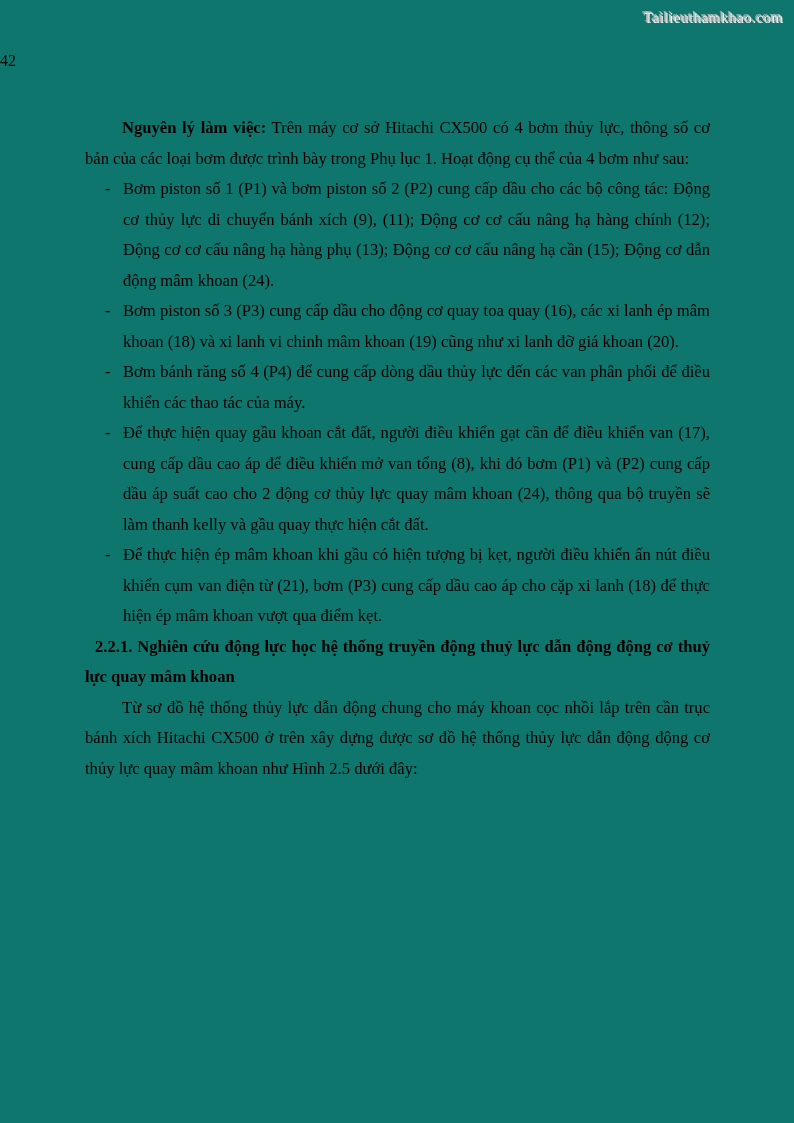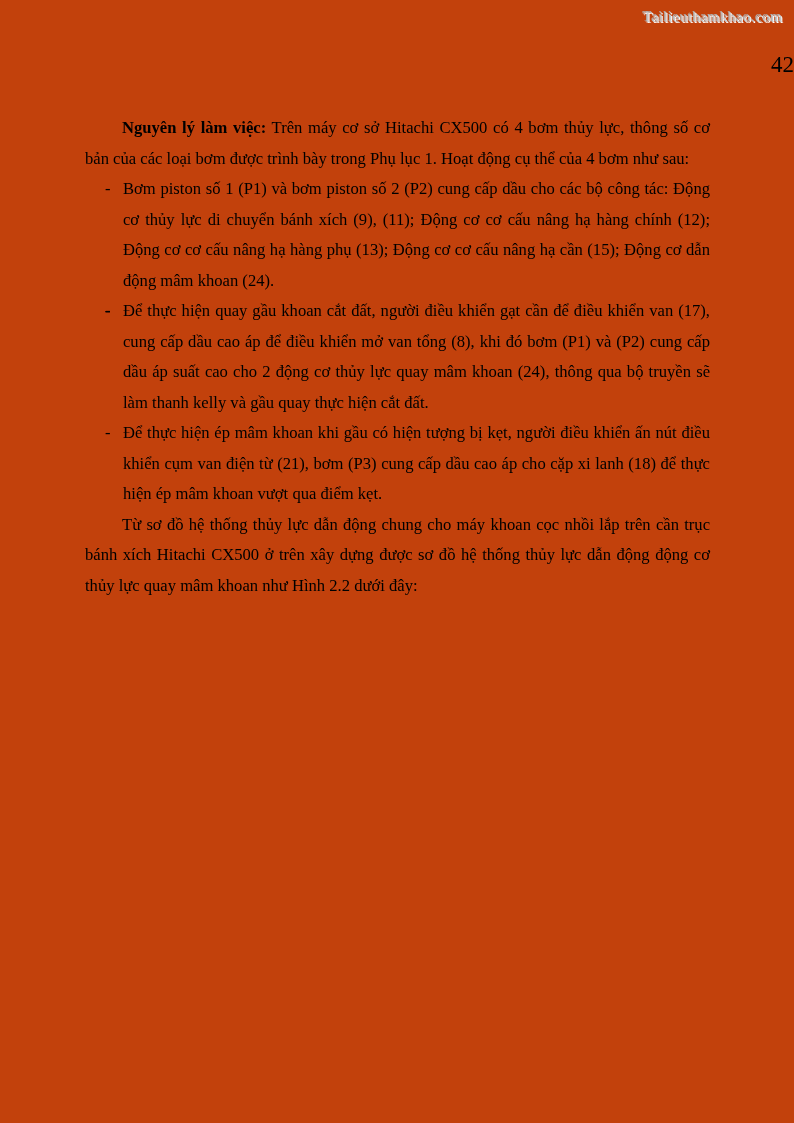--- a/index.html
+++ b/index.html
@@ -4,41 +4,41 @@
 <style>
   html, body {
     margin: 0;
     padding: 0;
     background: #ffffff;
   }
   .page {
     position: relative;
     width: 794px;
     height: 1123px;
-    background: #c2410c;
+    background: #0f766e;
     color: #000000;
     font-family: "Liberation Serif", "DejaVu Serif", serif;
     overflow: hidden;
   }
   .watermark {
     position: absolute;
     top: 9px;
     right: 11px;
     font-size: 15px;
     letter-spacing: 0.5px;
     color: #c9c9c9;
     text-shadow: 1px 1px 0 #ffffff, -1px -1px 0 #b0b0b0;
   }
   .page-num {
     position: absolute;
     top: 52px;
     left: 0;
     right: 0;
-    text-align: right;
-    font-size: 23px;
+    text-align: left;
+    font-size: 16px;
   }
   .content {
     position: absolute;
     left: 85px;
     top: 85px;
     width: 625px;
     font-size: 16.6px;
     line-height: 30.5px;
     text-align: justify;
     margin-top: 28px;
@@ -73,34 +73,37 @@
 
     <p class="para-indent"><span class="lead">Nguyên lý làm việc:</span><span> Trên máy cơ sở Hitachi CX500 có 4 bơm thủy lực, thông số cơ bản của các loại bơm được trình bày trong Phụ lục 1. Hoạt động cụ thể của 4 bơm như sau:</span></p>
 
     <div class="bullet">
       <span class="marker">-</span>
       <span>Bơm piston số 1 (P1) và bơm piston số 2 (P2) cung cấp dầu cho các bộ công tác: Động cơ thủy lực di chuyển bánh xích (9), (11); Động cơ cơ cấu nâng hạ hàng chính (12); Động cơ cơ cấu nâng hạ hàng phụ (13); Động cơ cơ cấu nâng hạ cần (15); Động cơ dẫn động mâm khoan (24).</span>
     </div>
 
     <div class="bullet">
       <span class="marker">-</span>
+      <span>Bơm piston số 3 (P3) cung cấp dầu cho động cơ quay toa quay (16), các xi lanh ép mâm khoan (18) và xi lanh vi chinh mâm khoan (19) cũng như xi lanh đỡ giá khoan (20).</span>
     </div>
 
     <div class="bullet">
       <span class="marker">-</span>
+      <span>Bơm bánh răng số 4 (P4) để cung cấp dòng dầu thủy lực đến các van phân phối để điều khiển các thao tác của máy.</span>
     </div>
 
     <div class="bullet">
       <span class="marker">-</span>
       <span>Để thực hiện quay gầu khoan cắt đất, người điều khiển gạt cần để điều khiển van (17), cung cấp dầu cao áp để điều khiển mở van tổng (8), khi đó bơm (P1) và (P2) cung cấp dầu áp suất cao cho 2 động cơ thủy lực quay mâm khoan (24), thông qua bộ truyền sẽ làm thanh kelly và gầu quay thực hiện cắt đất.</span>
     </div>
 
     <div class="bullet">
       <span class="marker">-</span>
       <span>Để thực hiện ép mâm khoan khi gầu có hiện tượng bị kẹt, người điều khiển ấn nút điều khiển cụm van điện từ (21), bơm (P3) cung cấp dầu cao áp cho cặp xi lanh (18) để thực hiện ép mâm khoan vượt qua điểm kẹt.</span>
     </div>
 
+    <p class="heading">2.2.1. Nghiên cứu động lực học hệ thống truyền động thuỷ lực dẫn động động cơ thuỷ lực quay mâm khoan</p>
 
-    <p class="para-indent">Từ sơ đồ hệ thống thủy lực dẫn động chung cho máy khoan cọc nhồi lắp trên cần trục bánh xích Hitachi CX500 ở trên xây dựng được sơ đồ hệ thống thủy lực dẫn động động cơ thủy lực quay mâm khoan như Hình 2.2 dưới đây:</p>
+    <p class="para-indent">Từ sơ đồ hệ thống thủy lực dẫn động chung cho máy khoan cọc nhồi lắp trên cần trục bánh xích Hitachi CX500 ở trên xây dựng được sơ đồ hệ thống thủy lực dẫn động động cơ thủy lực quay mâm khoan như Hình 2.5 dưới đây:</p>
 
   </div>
 
 </div>
 
 </body></html>

